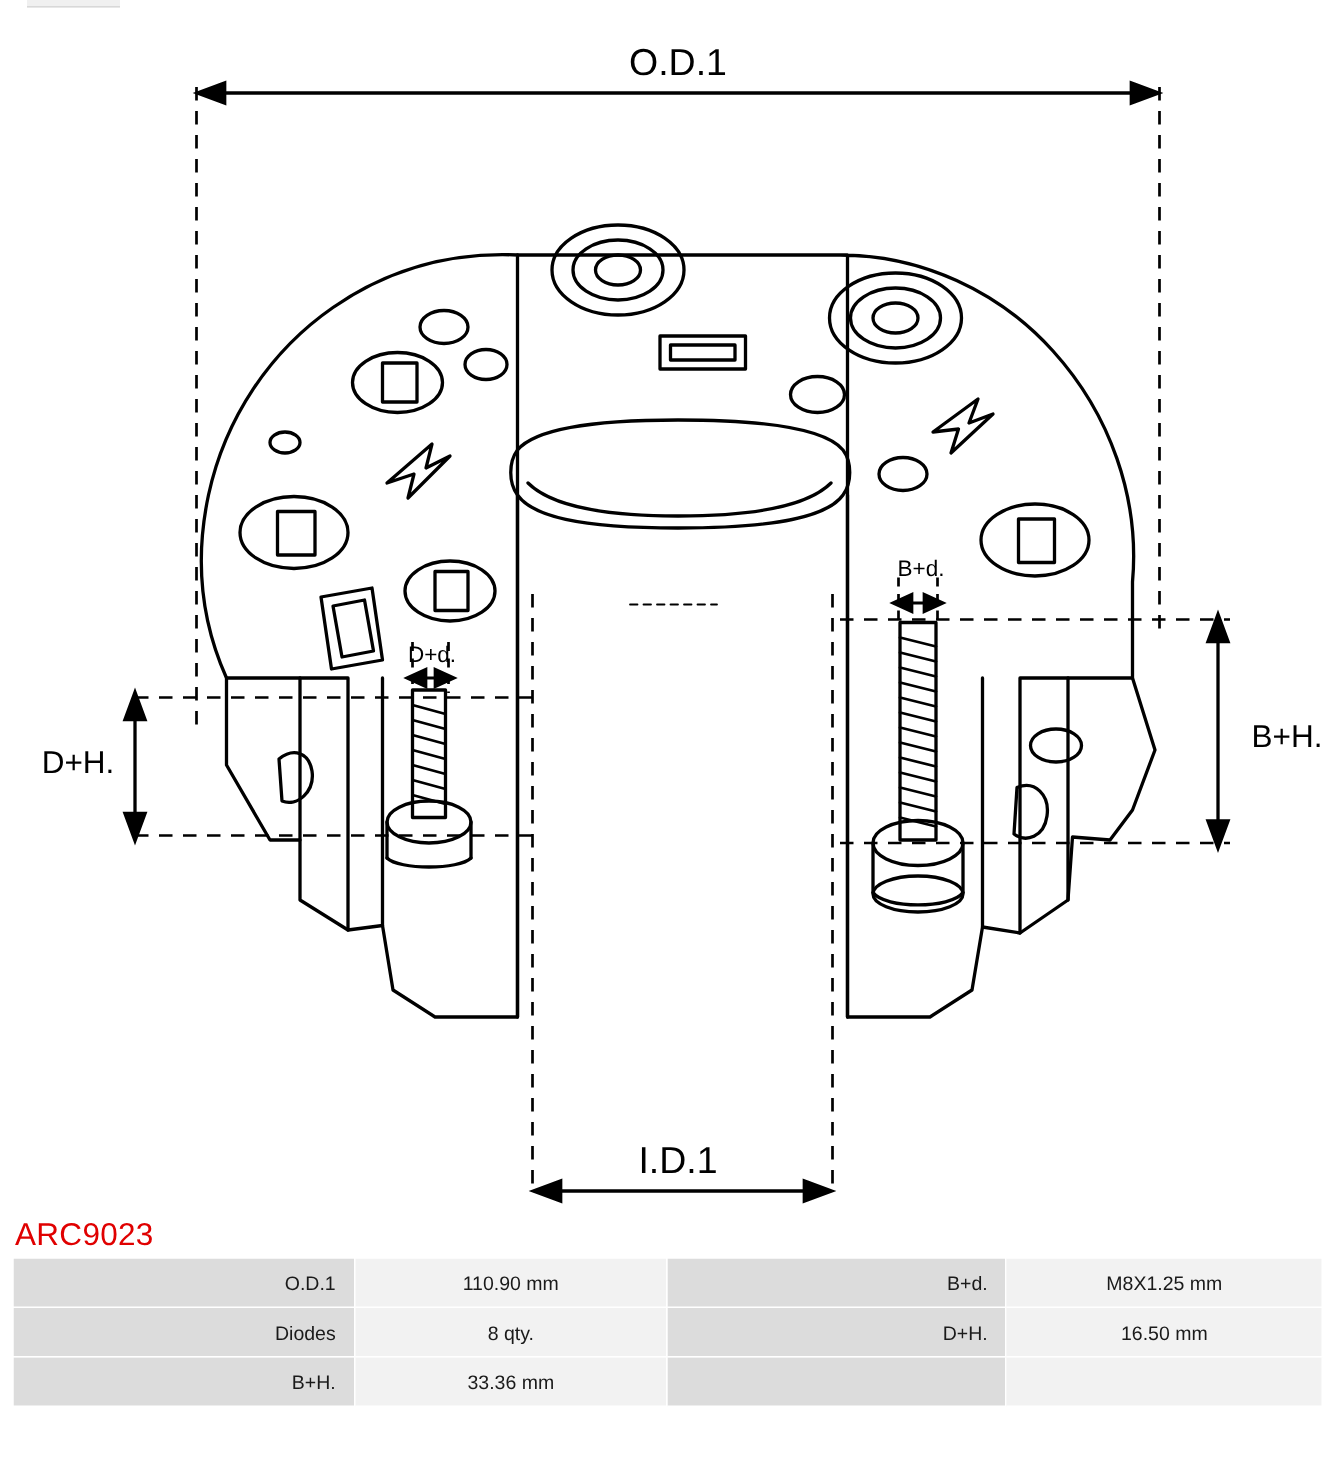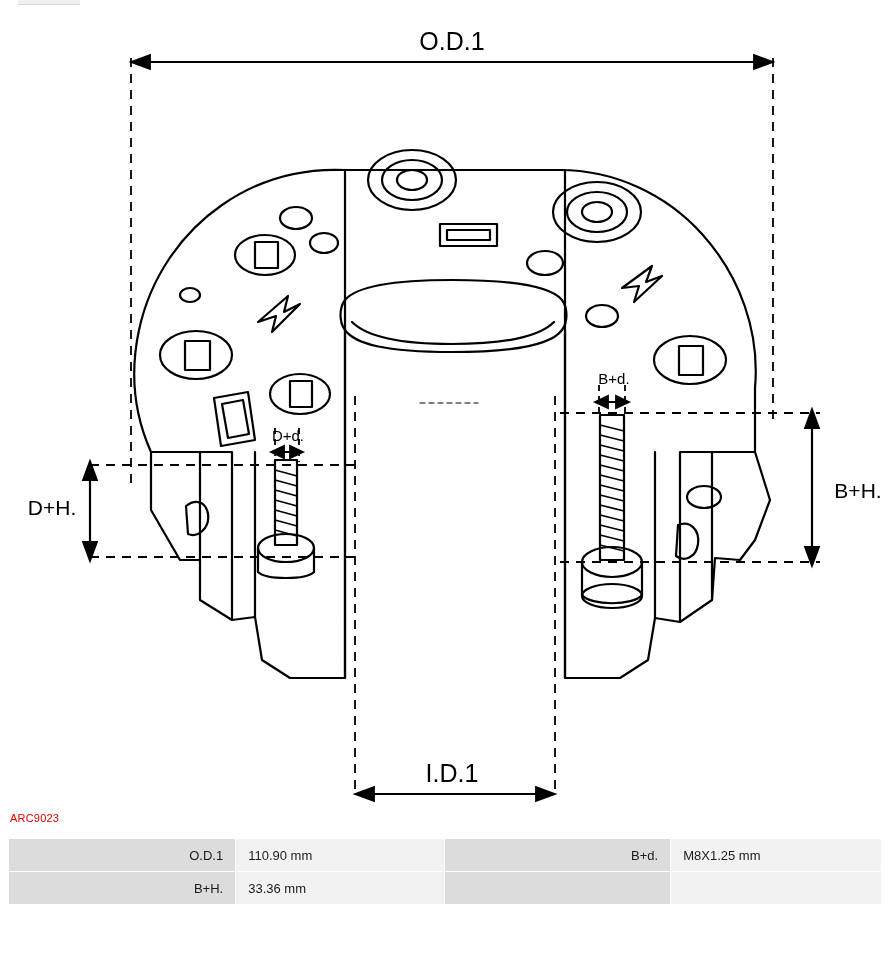--- a/index.html
+++ b/index.html
@@ -24,21 +24,21 @@
     position: absolute;
     left: 0;
     top: 0;
     width: 890px;
     height: 820px;
   }
   #part-number {
     position: absolute;
     left: 10px;
     top: 812px;
-    font-size: 11px;
+    font-size: 21px;
     color: #e00000;
     font-family: "Liberation Sans", sans-serif;
     letter-spacing: 0.2px;
   }
   #spec-table {
     position: absolute;
     left: 8px;
     top: 838px;
     width: 874px;
     border-collapse: collapse;
@@ -52,21 +52,21 @@
     white-space: nowrap;
   }
   #spec-table td.label {
     background: #dcdcdc;
     text-align: right;
     width: 232px;
     color: #1a1a1a;
   }
   #spec-table td.value {
     background: #f2f2f2;
-    text-align: left;
+    text-align: center;
     width: 205px;
     color: #1a1a1a;
   }
   #spec-table td.empty {
     background: #f2f2f2;
   }
   #spec-table td.empty-label {
     background: #dcdcdc;
   }
   #topstrip {
@@ -270,20 +270,26 @@
 
   <table id="spec-table">
     <tbody>
       <tr>
         <td class="label">O.D.1</td>
         <td class="value">110.90 mm</td>
         <td class="label">B+d.</td>
         <td class="value">M8X1.25 mm</td>
       </tr>
       <tr>
+        <td class="label">Diodes</td>
+        <td class="value">8 qty.</td>
+        <td class="label">D+H.</td>
+        <td class="value">16.50 mm</td>
+      </tr>
+      <tr>
         <td class="label">B+H.</td>
         <td class="value">33.36 mm</td>
         <td class="empty-label"></td>
         <td class="empty"></td>
       </tr>
     </tbody>
   </table>
 
 </div>
 

